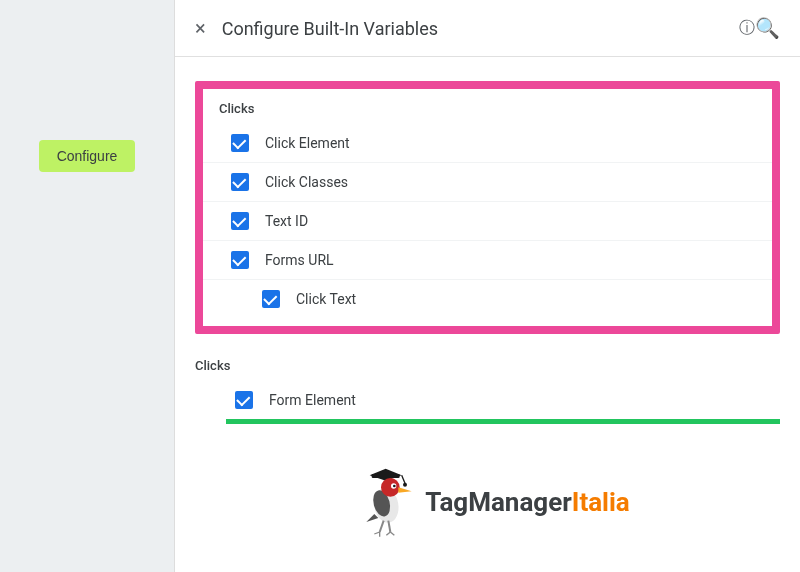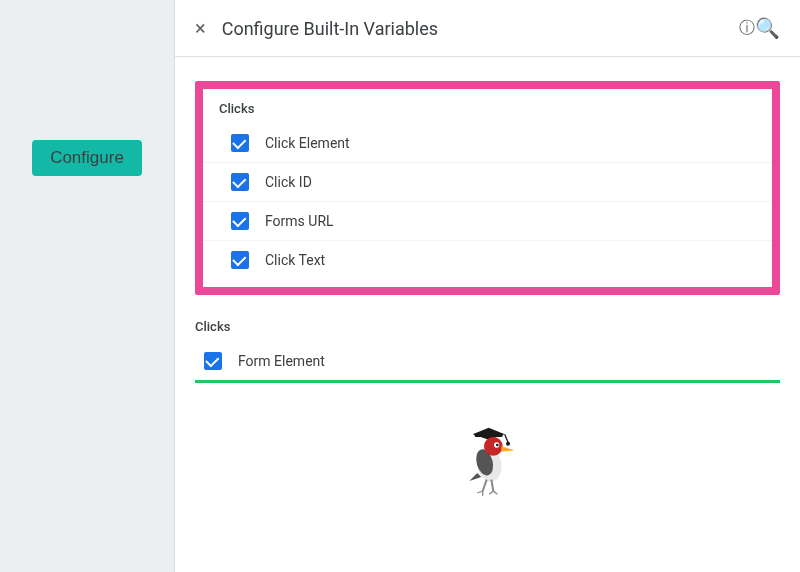--- a/index.html
+++ b/index.html
@@ -20,25 +20,25 @@
       background: #eceff1;
       height: 572px;
       display: flex;
       flex-direction: column;
       align-items: center;
       padding-top: 140px;
       border-right: 1px solid #ddd;
     }
 
     .configure-btn {
-      background: #14b8a6;
+      background: #bef264;
       border: none;
       border-radius: 4px;
       padding: 8px 18px;
-      font-size: 17px;
+      font-size: 14px;
       color: #3c4043;
       cursor: pointer;
       font-weight: 500;
     }
 
     
     .main-panel {
       flex: 1;
       background: #fff;
       display: flex;
@@ -110,20 +110,21 @@
     .variable-row {
       display: flex;
       align-items: center;
       padding: 10px 28px;
       border-bottom: 1px solid #f1f3f4;
       cursor: pointer;
     }
 
     .variable-row:last-child {
       border-bottom: none;
+      margin-left: 31px;
     }
 
     .checkbox-wrapper {
       width: 18px;
       height: 18px;
       margin-right: 16px;
       flex-shrink: 0;
     }
 
     .checkbox-checked {
@@ -155,21 +156,21 @@
     .forms-section {
       padding: 8px 20px;
     }
 
     .forms-section .section-label {
       padding: 0 0 8px 0;
     }
 
     .forms-section .variable-row {
       padding: 10px 9px;
-      border-bottom: 3px solid #22c55e;
+      border-bottom: 5px solid #22c55e;
     }
 
     
     .logo-area {
       display: flex;
       align-items: center;
       justify-content: center;
       padding: 20px;
       margin-top: 10px;
     }
@@ -200,26 +201,32 @@
     <div class="clicks-section">
       <div class="section-label">Clicks</div>
 
       <div class="variable-row">
         <div class="checkbox-wrapper">
           <div class="checkbox-checked"></div>
         </div>
         <span class="variable-name">Click Element</span>
       </div>
 
-
-      <div class="variable-row">
-        <div class="checkbox-wrapper">
-          <div class="checkbox-checked"></div>
-        </div>
-        <span class="variable-name">Click ID</span>
+      <div class="variable-row">
+        <div class="checkbox-wrapper">
+          <div class="checkbox-checked"></div>
+        </div>
+        <span class="variable-name">Click Classes</span>
+      </div>
+
+      <div class="variable-row">
+        <div class="checkbox-wrapper">
+          <div class="checkbox-checked"></div>
+        </div>
+        <span class="variable-name">Text ID</span>
       </div>
 
 
       <div class="variable-row">
         <div class="checkbox-wrapper">
           <div class="checkbox-checked"></div>
         </div>
         <span class="variable-name">Forms URL</span>
       </div>
 
@@ -265,16 +272,19 @@
         <line x1="58" y1="88" x2="52" y2="105" stroke="#888" stroke-width="3"></line>
         <line x1="65" y1="88" x2="68" y2="105" stroke="#888" stroke-width="3"></line>
         <line x1="52" y1="105" x2="44" y2="108" stroke="#888" stroke-width="2"></line>
         <line x1="52" y1="105" x2="52" y2="112" stroke="#888" stroke-width="2"></line>
         <line x1="68" y1="105" x2="62" y2="110" stroke="#888" stroke-width="2"></line>
         <line x1="68" y1="105" x2="74" y2="110" stroke="#888" stroke-width="2"></line>
 
         <polygon points="44,78 32,90 50,84" fill="#555"></polygon>
       </svg>
 
+      <div>
+        <span style="font-size:26px;font-weight:700;color:#3c4043;">TagManager</span><span style="font-size:26px;font-weight:700;color:#f57c00;">Italia</span>
+      </div>
     </div>
 
   </div>
 </div>
 
 </body></html>

